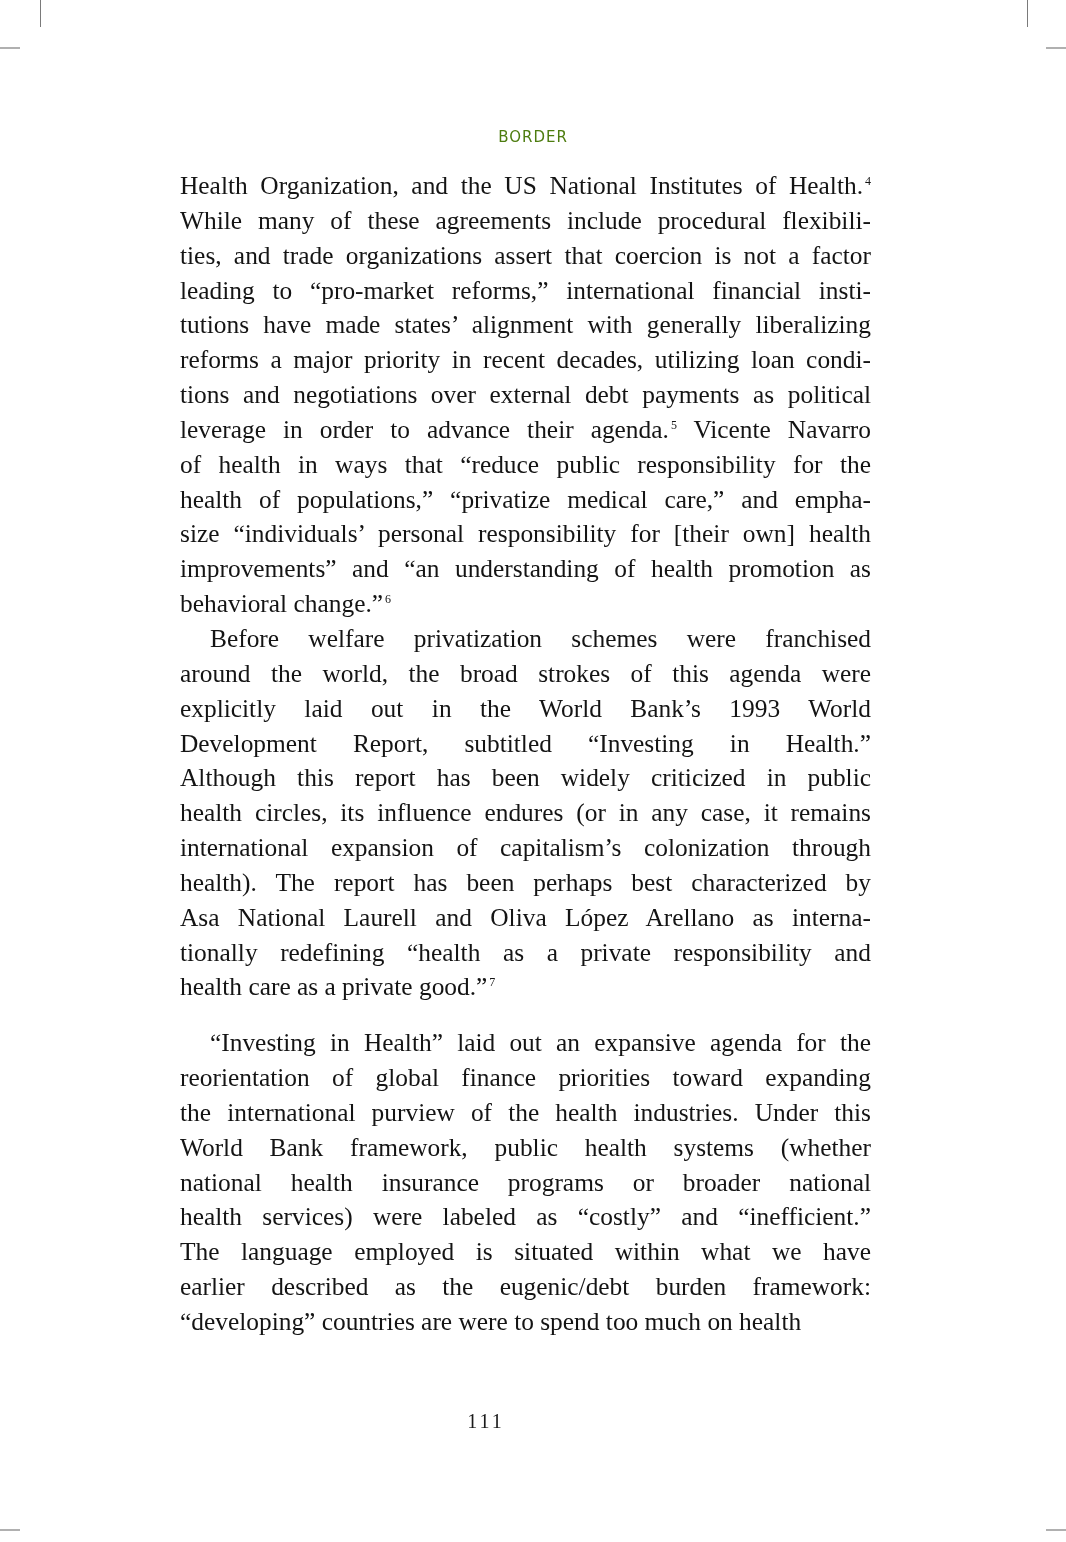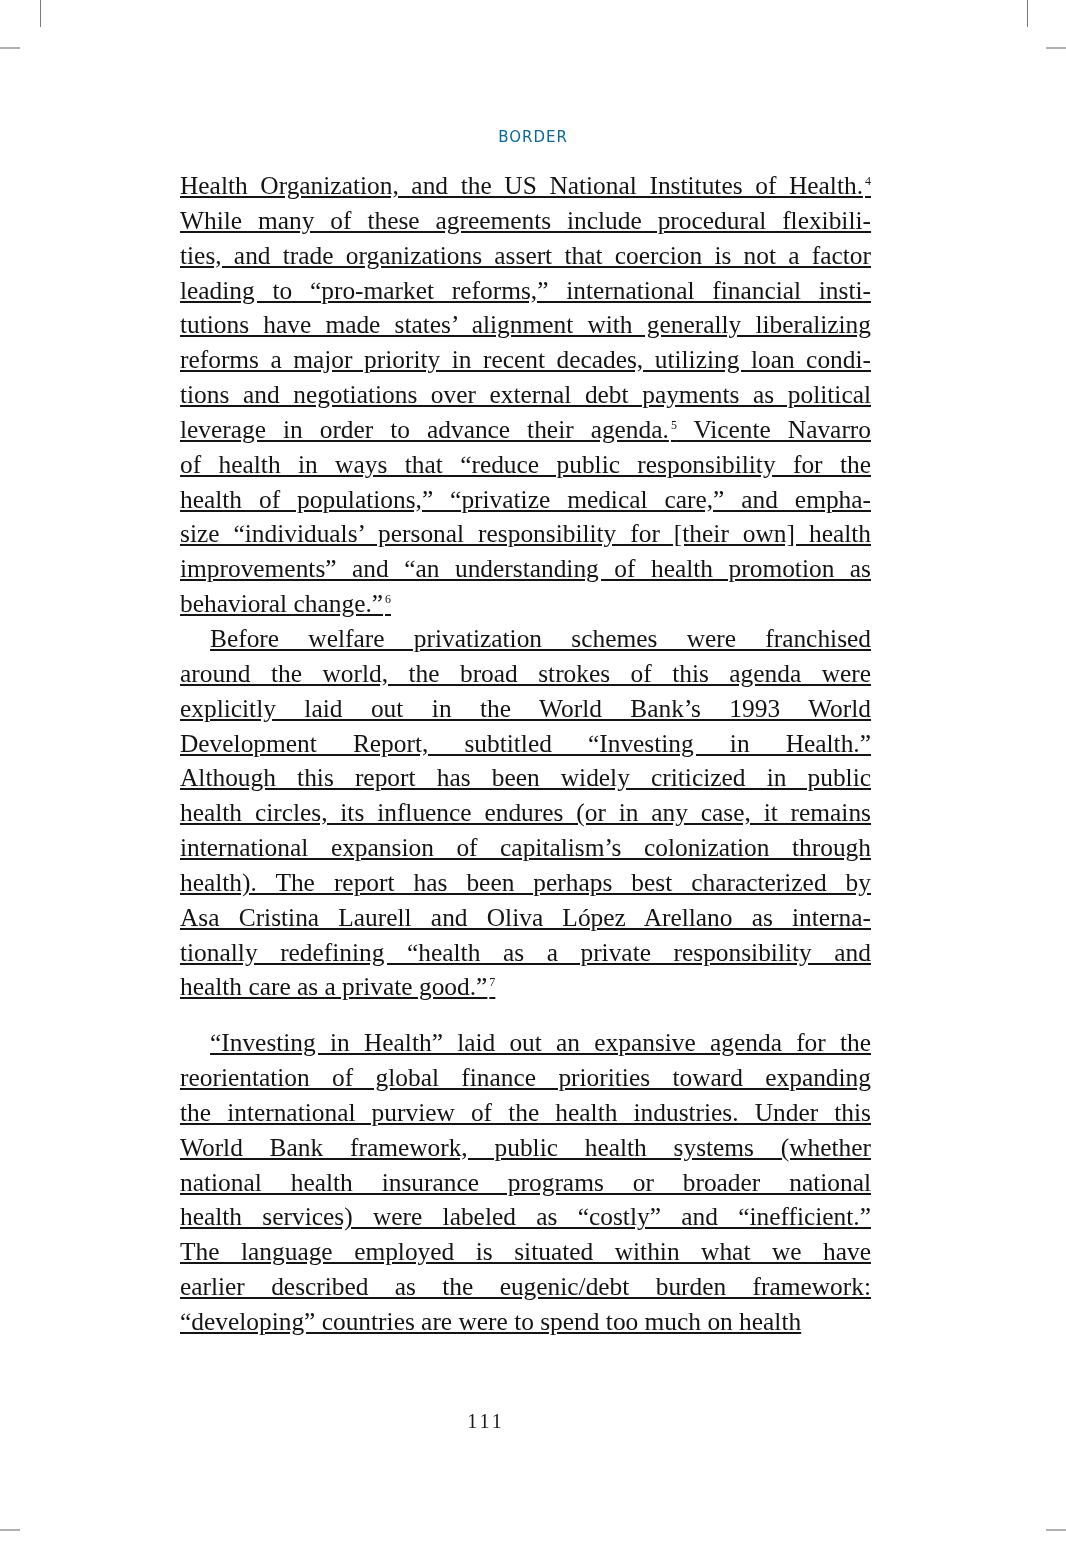--- a/index.html
+++ b/index.html
@@ -3,30 +3,30 @@
 <meta charset="utf-8">
 <style>
   html, body { margin: 0; padding: 0; background: #ffffff; }
   body { width: 1066px; height: 1542px; position: relative; overflow: hidden; }
   .crop { position: absolute; background: #7a7a7a; }
   .crop.v { width: 1px; height: 27px; top: 0; }
   .crop.h { height: 2px; width: 20px; background: #b0b0b0; }
   .running-head {
     position: absolute; top: 128px; left: 0; width: 1066px; text-align: center;
     font-family: "DejaVu Sans", sans-serif; font-size: 15px; letter-spacing: 1px;
-    color: #0369a1;
+    color: #4d7c0f;
   }
   .text-block {
     position: absolute; top: 168px; left: 180px; width: 691px;
     font-family: "Liberation Serif", serif; font-size: 25.4px; line-height: 34.85px;
     color: #141414; text-align: justify; hyphens: manual;
   }
   .text-block p { margin: 0; }
   sup.fn { font-size: 12px; vertical-align: 9px; line-height: 0; margin-left: 2px; }
-  .line { display: block; text-align: justify; text-align-last: justify; white-space: nowrap; text-decoration: underline; }
+  .line { display: block; text-align: justify; text-align-last: justify; white-space: nowrap; }
   .line.last { text-align-last: left; }
   .page-number {
     position: absolute; top: 1410px; left: 0; width: 972px; text-align: center;
     font-family: "Liberation Serif", serif; font-size: 20px; letter-spacing: 3px; color: #1a1a1a;
   }
 </style>
 </head>
 <body>
 
 <div class="crop v" style="left:40px;"></div>
@@ -56,21 +56,21 @@
     </p>
     <p>
       <span class="line" style="text-indent: 30px;"><span>Before welfare privatization schemes were franchised</span></span>
       <span class="line"><span>around the world, the broad strokes of this agenda were</span></span>
       <span class="line"><span>explicitly laid out in the World Bank’s 1993 World</span></span>
       <span class="line"><span>Development Report, subtitled “Investing in Health.”</span></span>
       <span class="line"><span>Although this report has been widely criticized in public</span></span>
       <span class="line"><span>health circles, its influence endures (or in any case, it remains</span></span>
       <span class="line"><span>international expansion of capitalism’s colonization through</span></span>
       <span class="line"><span>health). The report has been perhaps best characterized by</span></span>
-      <span class="line"><span>Asa Cristina Laurell and Oliva López Arellano as interna-</span></span>
+      <span class="line"><span>Asa National Laurell and Oliva López Arellano as interna-</span></span>
       <span class="line"><span>tionally redefining “health as a private responsibility and</span></span>
       <span class="line last"><span>health care as a private good.”</span><sup class="fn">7</sup></span>
     </p>
     <p>
       <span class="line" style="text-indent: 30px; margin-top: 21px;"><span>“Investing in Health” laid out an expansive agenda for the</span></span>
       <span class="line"><span>reorientation of global finance priorities toward expanding</span></span>
       <span class="line"><span>the international purview of the health industries. Under this</span></span>
       <span class="line"><span>World Bank framework, public health systems (whether</span></span>
       <span class="line"><span>national health insurance programs or broader national</span></span>
       <span class="line"><span>health services) were labeled as “costly” and “inefficient.”</span></span>

